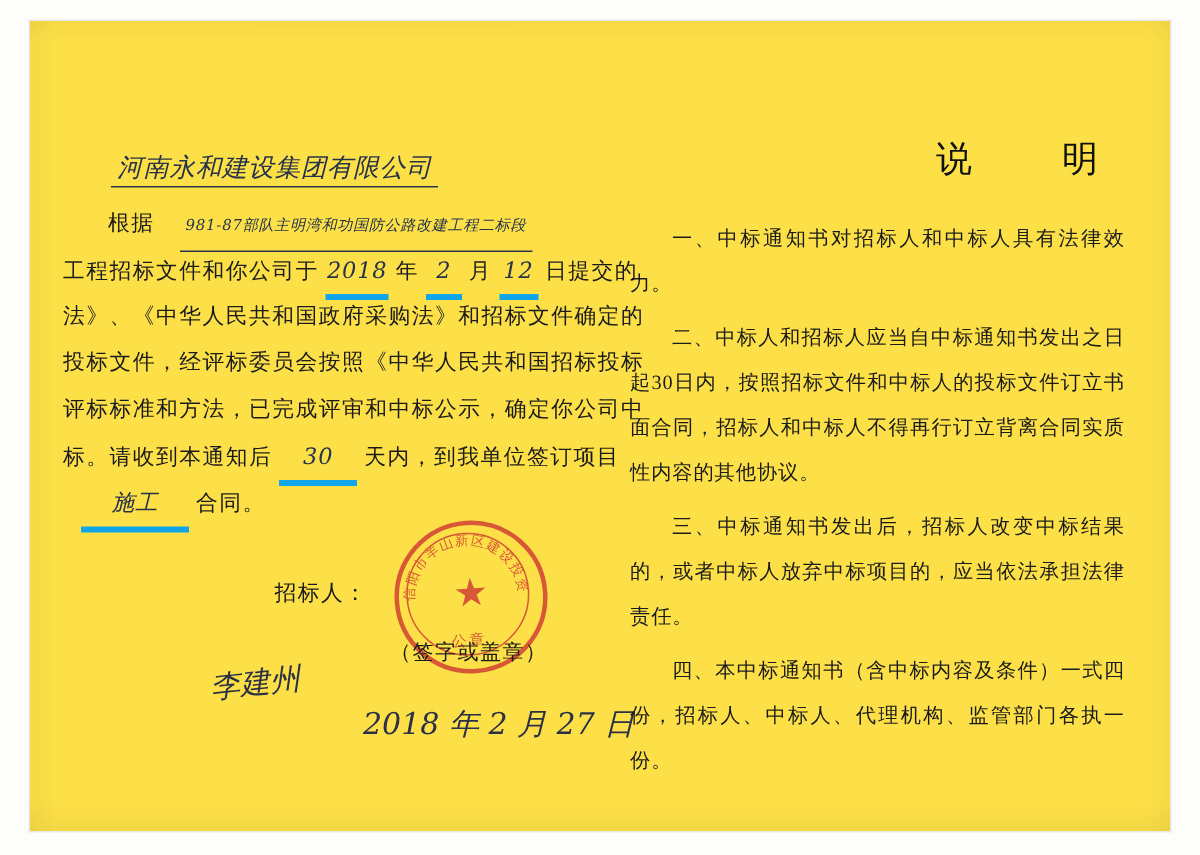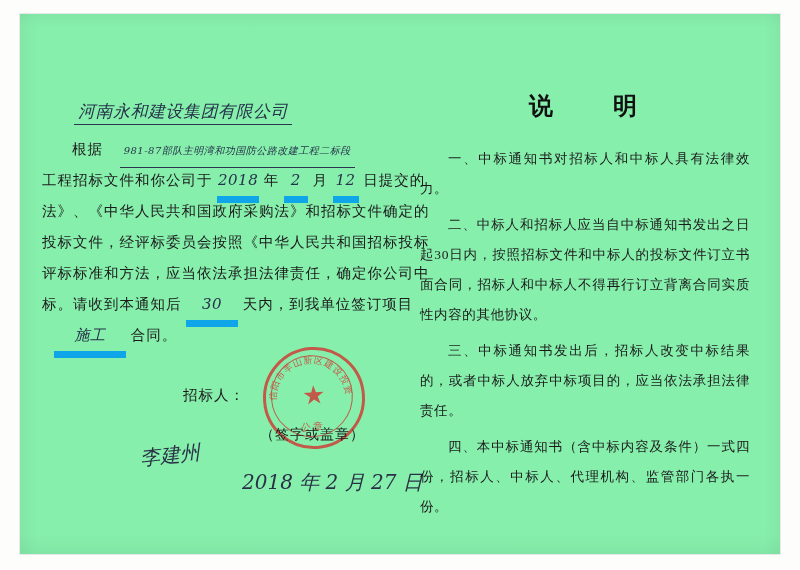--- a/index.html
+++ b/index.html
@@ -18,21 +18,21 @@
     width: 800px;
     height: 570px;
     background: #fdfdfb;
   }
   .paper {
     position: absolute;
     left: 20px;
     top: 14px;
     width: 760px;
     height: 540px;
-    background: #86efac;
+    background: #fde047;
     box-shadow: 0 0 0 1px #e8e8e6;
   }
   
   .paper::before {
     content: "";
     position: absolute;
     left: 0; top: 0; right: 0; bottom: 0;
     background: linear-gradient(90deg, rgba(0,0,0,0.035) 0px, rgba(0,0,0,0) 18px),
                 linear-gradient(-90deg, rgba(0,0,0,0.03) 0px, rgba(0,0,0,0) 16px),
                 linear-gradient(180deg, rgba(0,0,0,0.03) 0px, rgba(0,0,0,0) 14px),
@@ -83,31 +83,31 @@
   }
   .body-line {
     white-space: nowrap;
     height: 31px;
   }
   .indent {
     padding-left: 30px;
   }
   .blank-ul {
     display: inline-block;
-    border-bottom: 7px solid #0ea5e9;
+    border-bottom: 4px solid #0ea5e9;
     text-align: center;
     vertical-align: baseline;
   }
 
   
   .title {
-    text-align: center;
+    text-align: right;
     font-size: 24px;
     letter-spacing: 18px;
-    font-weight: bold;
+    font-weight: normal;
     color: #111;
     padding-left: 14px;
     margin-bottom: 22px;
     font-family: "Liberation Serif", serif;
   }
   .clause {
     font-size: 13.5px;
     color: #1b1b1b;
     line-height: 30px;
     letter-spacing: 0.6px;
@@ -241,21 +241,21 @@
 
         <div class="body-line">
           <span>法》、《中华人民共和国政府采购法》和招标文件确定的</span>
         </div>
 
         <div class="body-line">
           <span>投标文件，经评标委员会按照《中华人民共和国招标投标</span>
         </div>
 
         <div class="body-line">
-          <span>评标标准和方法，应当依法承担法律责任，确定你公司中</span>
+          <span>评标标准和方法，已完成评审和中标公示，确定你公司中</span>
         </div>
 
         <div class="body-line">
           <span>标。请收到本通知后</span>
           <span class="hand blank-ul" style="width:52px;">30</span>
           <span>天内，到我单位签订项目</span>
         </div>
 
         <div class="body-line">
           <span class="hand blank-ul" style="width:72px;margin-left:12px;">施工</span>

